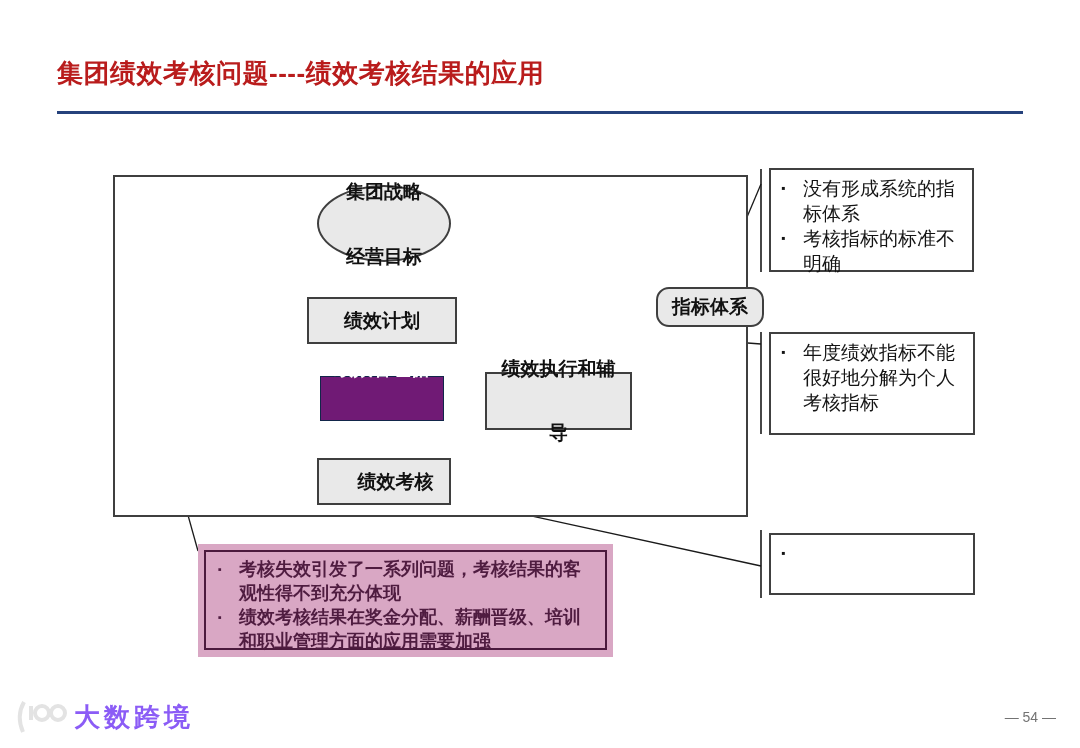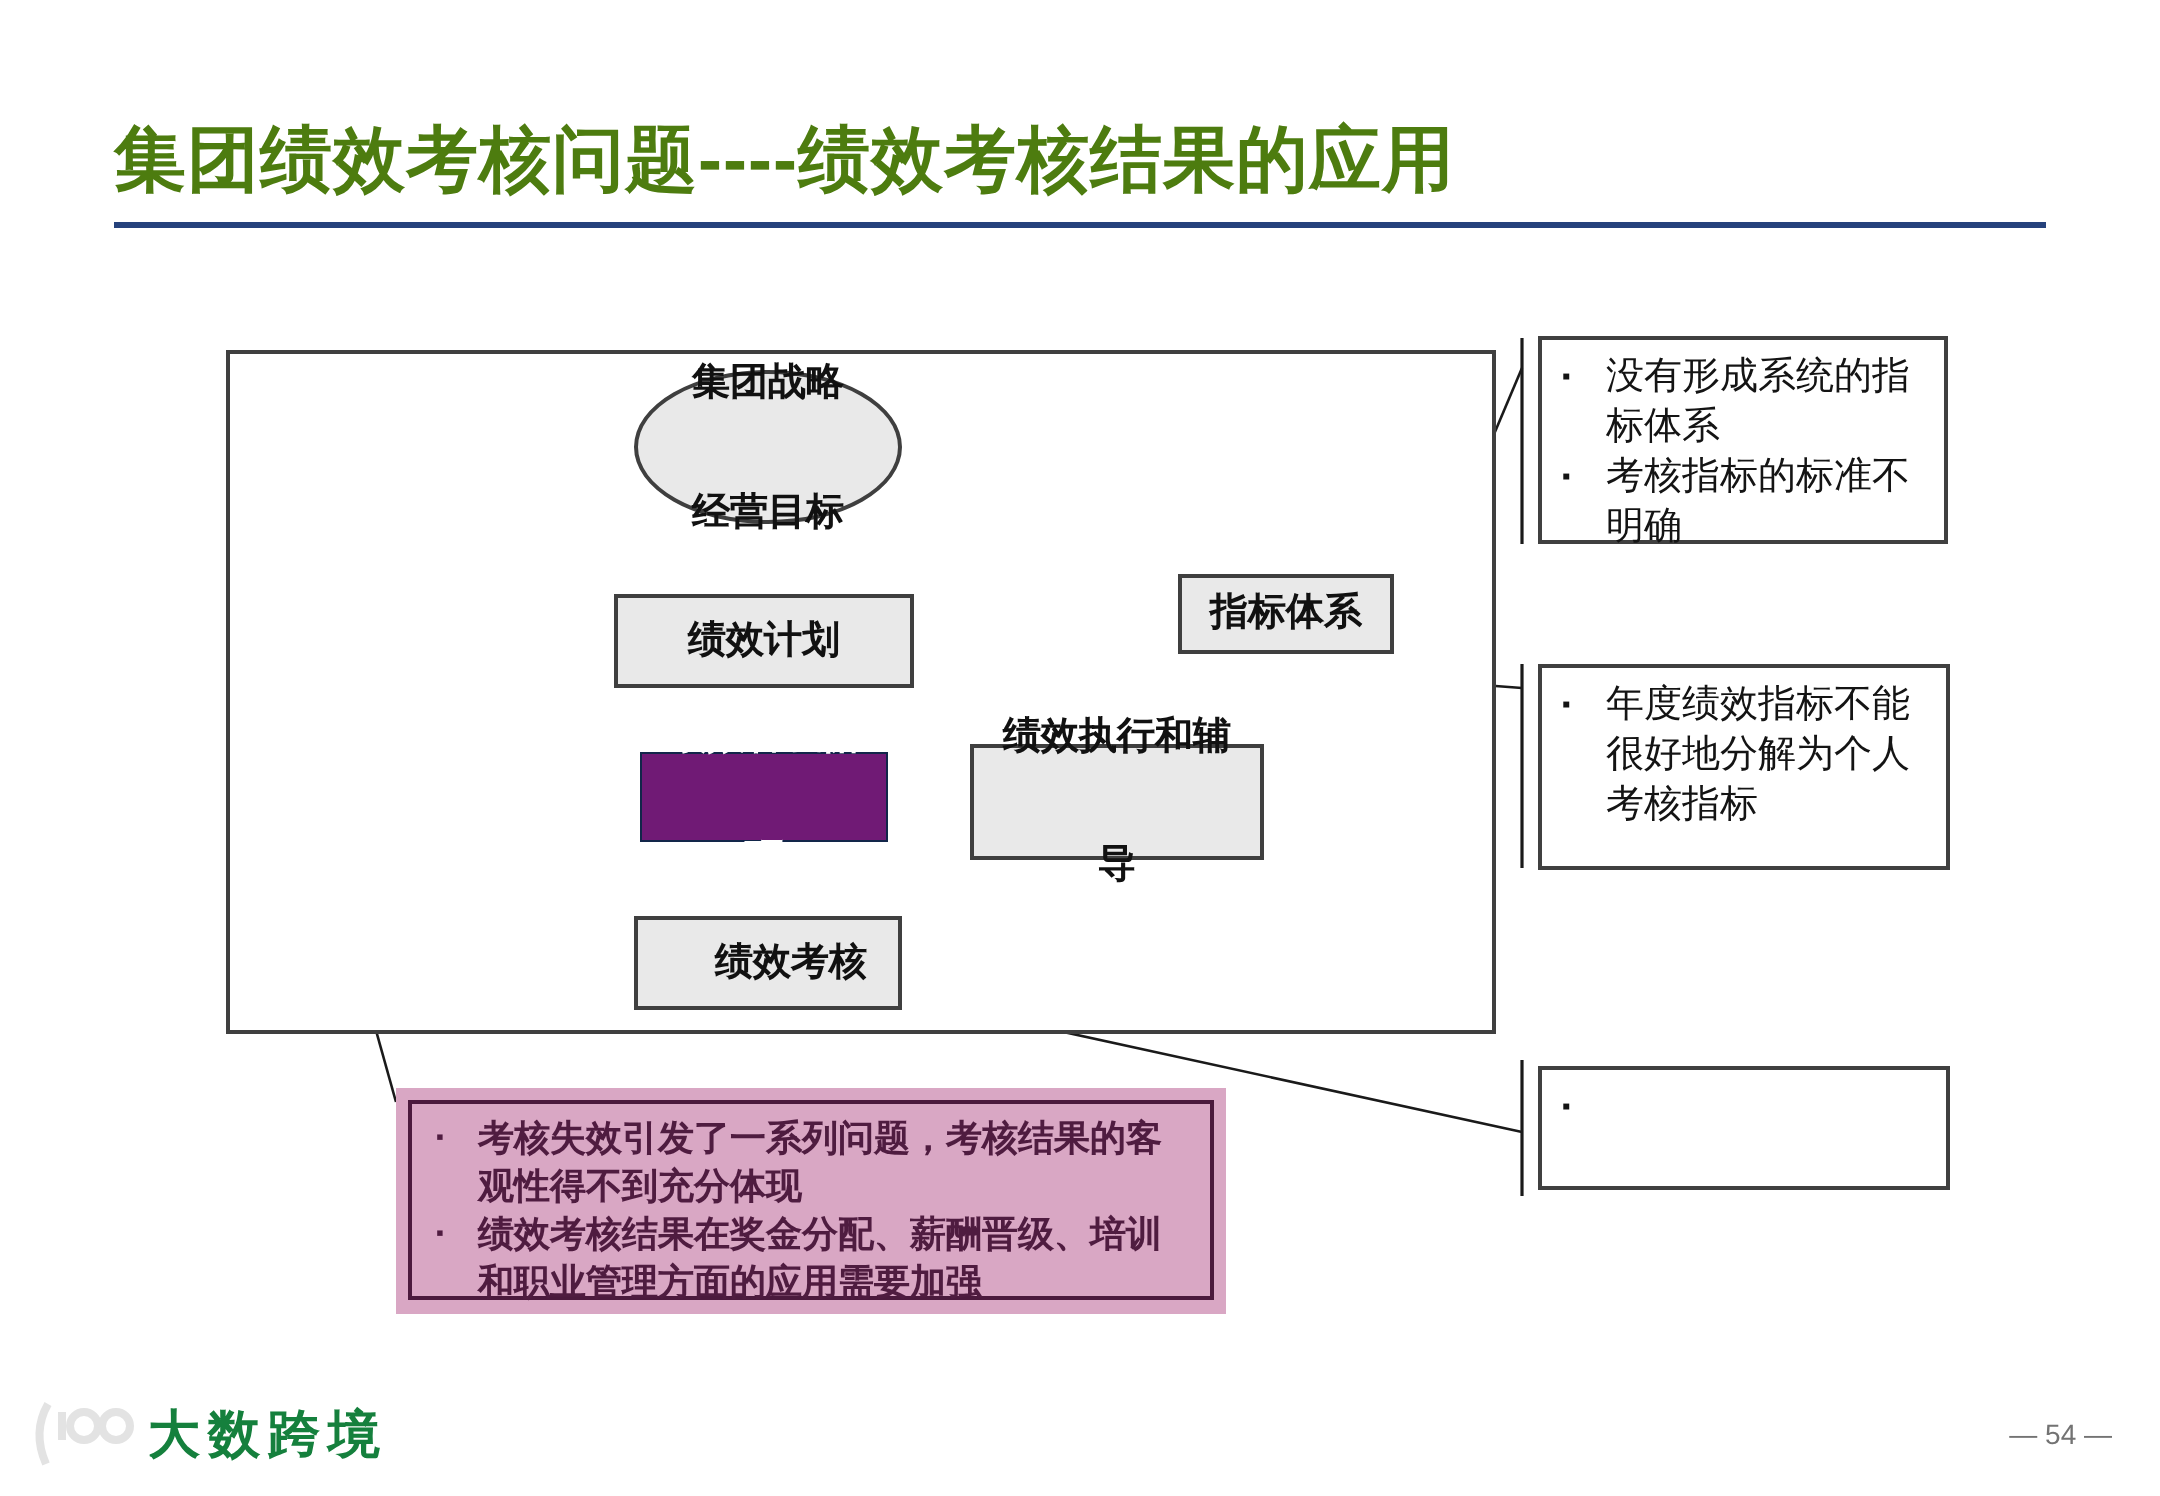--- a/index.html
+++ b/index.html
@@ -4,22 +4,22 @@
 <style>
   html,body { margin:0; padding:0; background:#fff; }
   .slide {
     position:relative; width:1080px; height:748px; background:#ffffff;
     font-family:"Liberation Sans","DejaVu Sans",sans-serif; overflow:hidden;
   }
   .abs { position:absolute; }
 
   
   .title {
-    position:absolute; left:57px; top:56px; font-size:36px; font-weight:bold;
-    color:#4d7c0f; letter-spacing:0.5px; white-space:nowrap;
+    position:absolute; left:57px; top:56px; font-size:26px; font-weight:bold;
+    color:#b91c1c; letter-spacing:0.5px; white-space:nowrap;
   }
   .title-rule {
     position:absolute; left:57px; top:111px; width:966px; height:3px; background:#26427c;
   }
 
   
   .frame {
     position:absolute; left:113px; top:175px; width:635px; height:342px;
     border:2px solid #3f3f3f; background:#ffffff; box-sizing:border-box;
   }
@@ -49,21 +49,21 @@
   .pink-inner {
     position:absolute; left:6px; top:6px; right:6px; bottom:7px;
     border:2px solid #4b1a3d; box-sizing:border-box; padding:5px 8px 5px 12px;
   }
   .pink-inner .b-row { font-size:18px; line-height:24px; color:#4f1c40; font-weight:600; }
   .pink-inner .b-marker { flex:0 0 21px; width:21px; font-size:11px; line-height:24px; color:#4f1c40; }
 
   
   .watermark {
     position:absolute; left:12px; top:694px; display:flex; align-items:center;
-    color:#15803d; font-weight:bold; font-size:26px; letter-spacing:4px;
+    color:#8b5cf6; font-weight:bold; font-size:26px; letter-spacing:4px;
   }
   .pagenum {
     position:absolute; right:24px; top:709px; font-size:14px; color:#737373; white-space:nowrap;
   }
 </style>
 </head>
 <body>
 
 <div class="slide">
 
@@ -119,21 +119,21 @@
 
   <div class="node ellipse" style="left:317px; top:185px; width:134px; height:77px;">
     <span>集团战略</span>
     <span>经营目标</span>
   </div>
 
   <div class="node" style="left:307px; top:297px; width:150px; height:47px;">
     <span>绩效计划</span>
   </div>
 
-  <div class="node" style="left:589px; top:287px; width:108px; height:40px;">
+  <div class="node" style="left:656px; top:287px; width:108px; height:40px;border-radius:13px;">
     <span>指标体系</span>
   </div>
 
   <div class="node" style="left:485px; top:372px; width:147px; height:58px;">
     <span>绩效执行和辅</span>
     <span>导</span>
   </div>
 
 
   <div class="node" style="left:317px; top:458px; width:134px; height:47px;padding-left:23px;">

